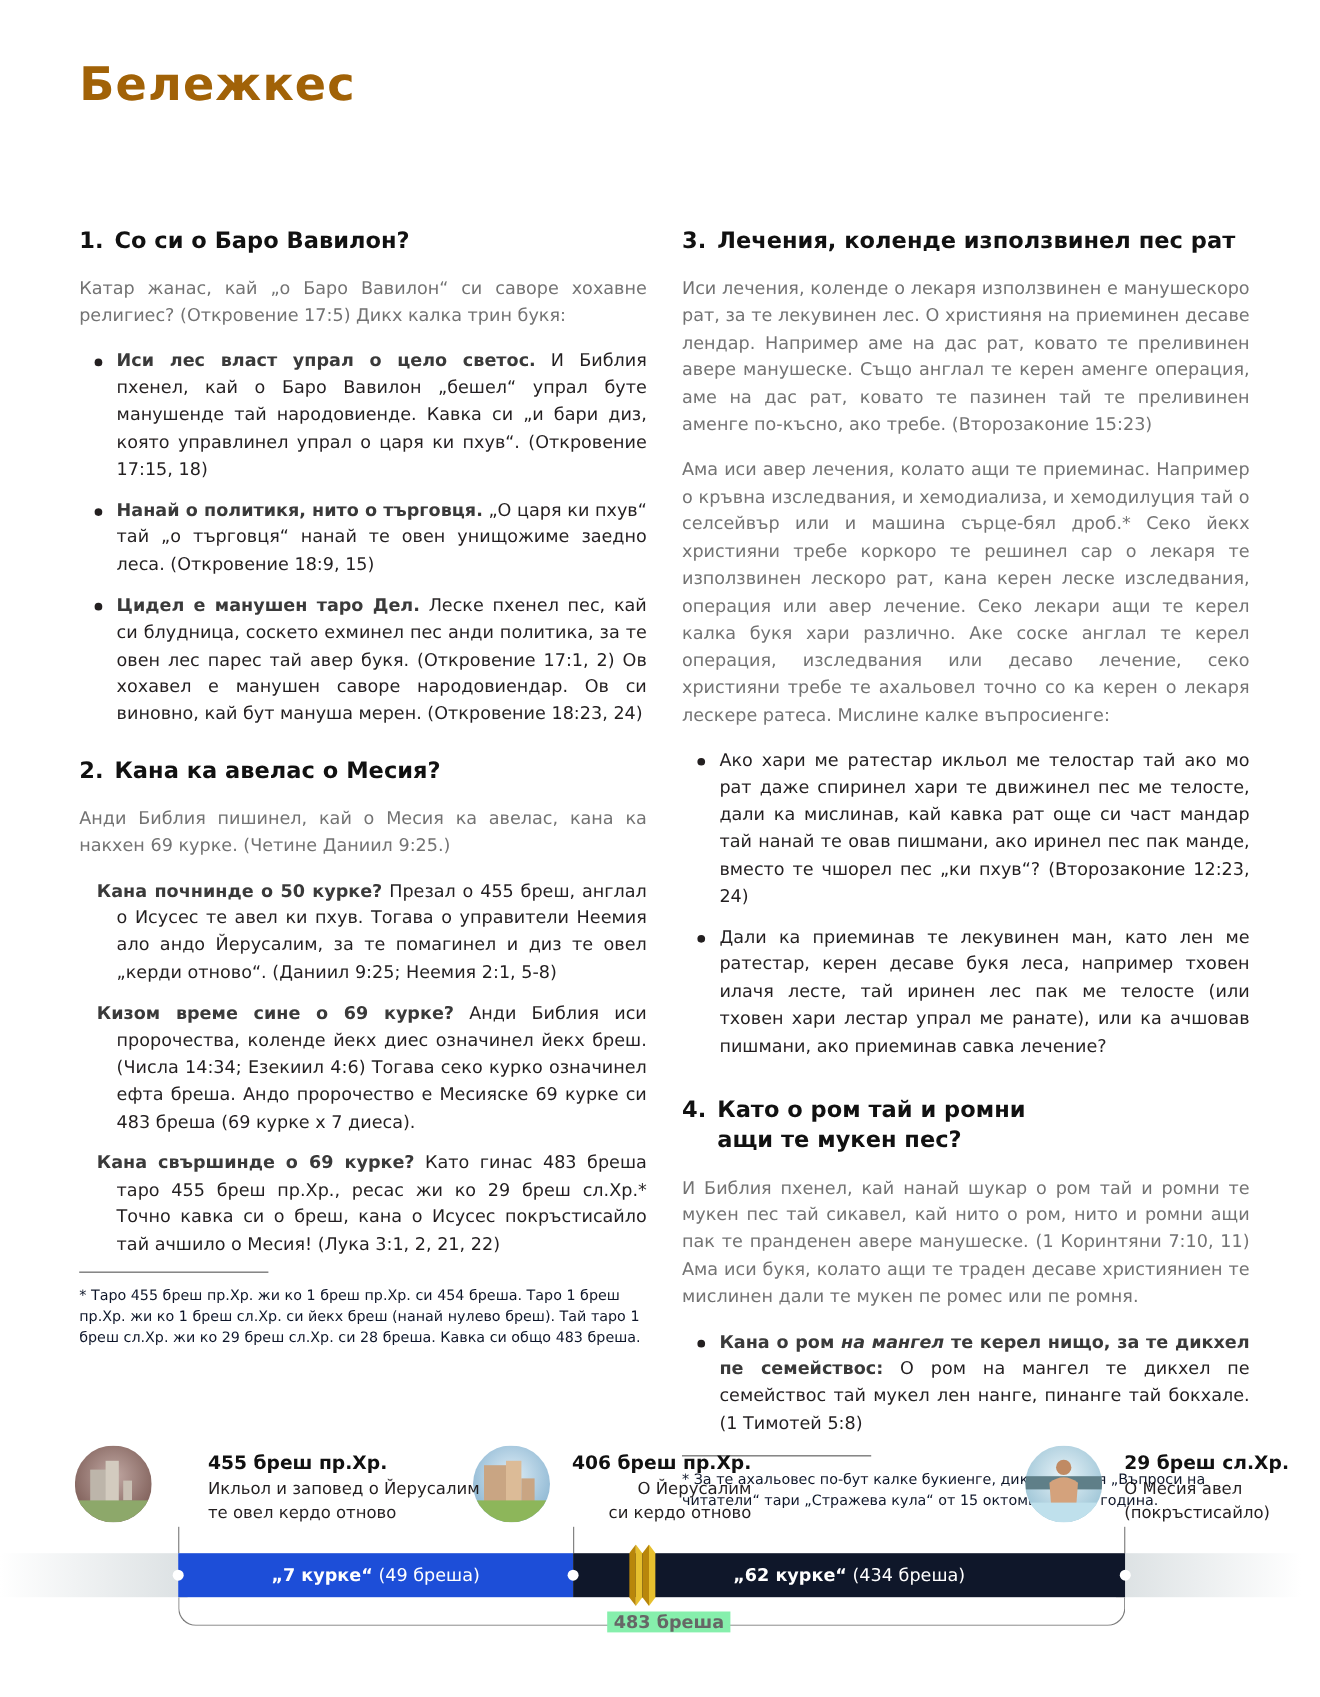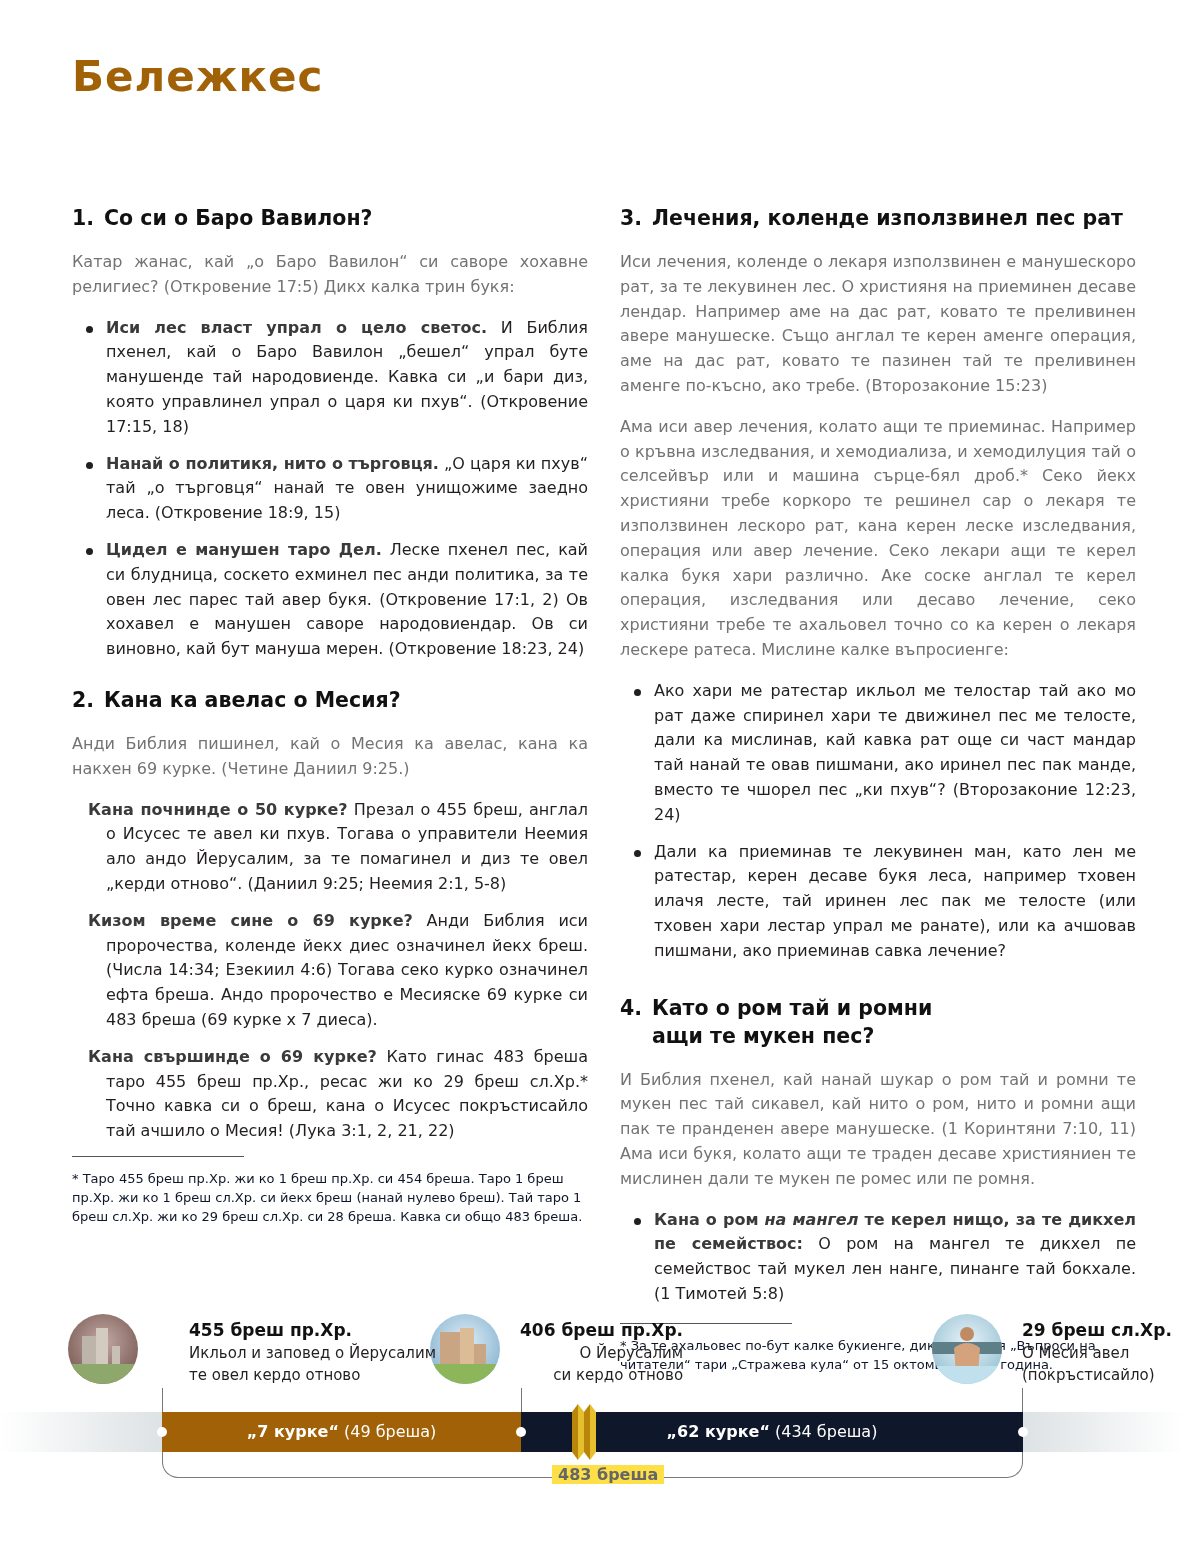--- a/index.html
+++ b/index.html
@@ -19,33 +19,33 @@
   .qa p { text-indent: 0; }
   .qa .line { padding-left: 18px; text-indent: -18px; }
   b, .bold { font-weight: bold; color: #3a3a3a; }
   .rule { width: 172px; border-top: 1px solid #555; margin: 4px 0 12px 0; }
   .foot { font-size: 13px; line-height: 19px; color: #0f172a; }
   .sec { margin-bottom: 24px; }
 
   
   .timeline { position: absolute; left: 0; top: 1300px; width: 1200px; height: 200px; }
   .bar-fade-left { position: absolute; left: 0; top: 112px; width: 162px; height: 40px; background: linear-gradient(to right, #ffffff, #dde2e4); }
-  .bar-grey { position: absolute; left: 162px; top: 112px; width: 359px; height: 40px; background: #a16207; }
+  .bar-grey { position: absolute; left: 162px; top: 112px; width: 359px; height: 40px; background: #1d4ed8; }
   .bar-gold { position: absolute; left: 521px; top: 112px; width: 502px; height: 40px; background: #0f172a; }
   .bar-fade-right { position: absolute; left: 1023px; top: 112px; width: 160px; height: 40px; background: linear-gradient(to right, #dde2e4, #ffffff); }
   .bar-label { position: absolute; top: 0; height: 40px; line-height: 40px; font-size: 16px; color: #fff; text-align: center; width: 100%; }
   .bar-label b { color: #fff; }
   .fold { position: absolute; left: 572px; top: 104px; width: 24px; height: 56px; }
   .dot { position: absolute; top: 127px; width: 10px; height: 10px; border-radius: 50%; background: #fff; }
   .tick { position: absolute; width: 1px; background: #777; top: 88px; height: 24px; }
   .ev { position: absolute; top: 18px; font-size: 15px; line-height: 22px; color: #231f20; }
   .ev .date { font-size: 17px; font-weight: bold; color: #111; line-height: 24px; }
   .img-circle { position: absolute; top: 14px; width: 70px; height: 70px; border-radius: 50%; overflow: hidden; }
   .brace { position: absolute; left: 162px; top: 152px; width: 861px; height: 26px; border: 1.5px solid #7a7a7a; border-top: none; border-radius: 0 0 16px 16px; }
-  .brace-label { position: absolute; left: 552px; top: 165px; padding: 0 6px; background: #fde047; font-size: 16px; font-weight: bold; color: #666; }
+  .brace-label { position: absolute; left: 552px; top: 165px; padding: 0 6px; background: #86efac; font-size: 16px; font-weight: bold; color: #666; }
 </style>
 </head>
 <body>
 
 <div class="title">Бележкес</div>
 
 <div class="col left">
   <div class="sec">
     <h2>
       <span class="num">1.</span>

